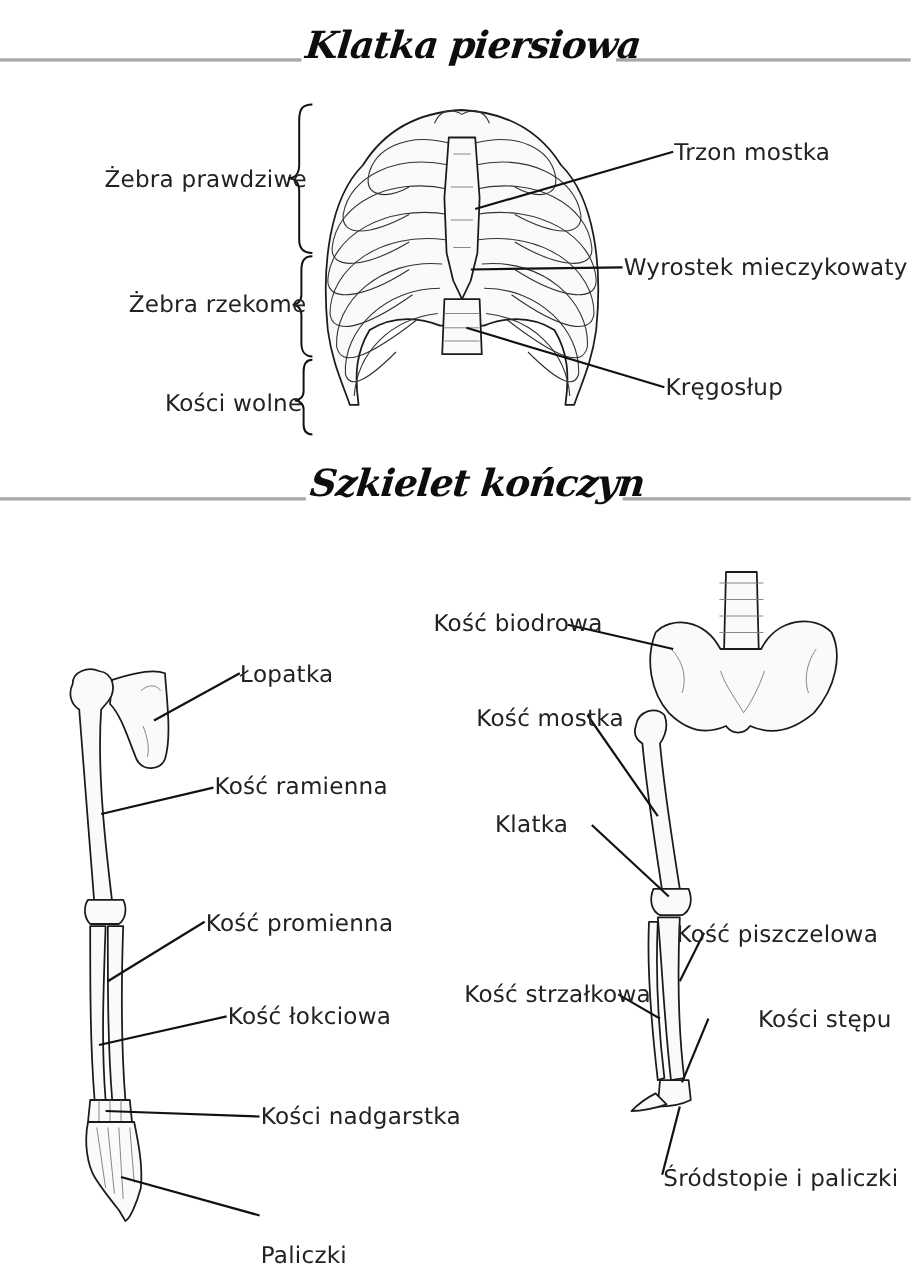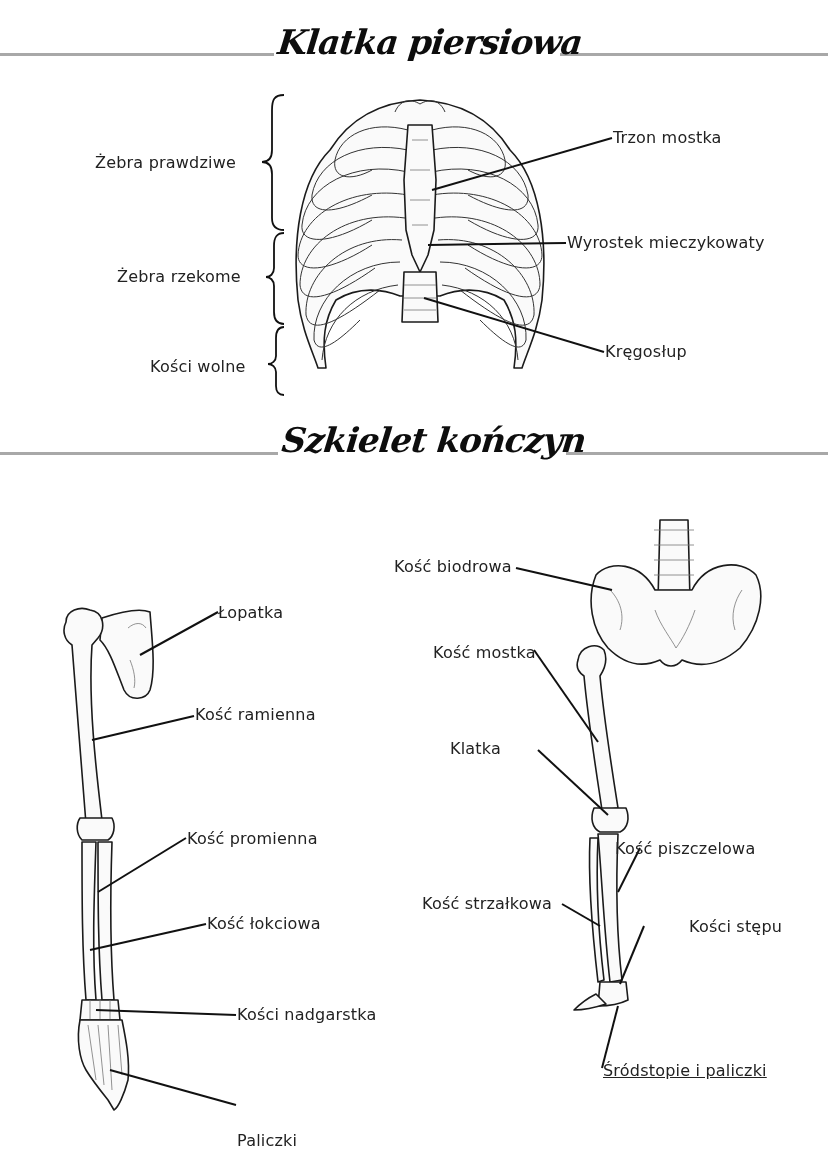--- a/index.html
+++ b/index.html
@@ -2,21 +2,21 @@
 <html><head>
 <meta charset="utf-8">
 <style>
   html, body { margin: 0; padding: 0; background: #ffffff; }
   body { width: 828px; height: 1164px; position: relative; overflow: hidden;
          font-family: "DejaVu Sans", sans-serif; color: #1a1a1a; }
   .rule { position: absolute; height: 3px; background: #a8a8a8; }
   .heading { position: absolute; font-family: "DejaVu Serif", serif; font-style: italic;
              font-weight: bold; font-size: 34px; letter-spacing: -1px; color: #0d0d0d;
              white-space: nowrap; transform: skewX(-6deg); }
-  .label { position: absolute; font-size: 16px; color: #222; white-space: nowrap;
+  .label { position: absolute; font-size: 21px; color: #222; white-space: nowrap;
            line-height: 18px; letter-spacing: 0.2px; }
   svg.art { position: absolute; left: 0; top: 0; }
   .bone { fill: #fafafa; stroke: #1b1b1b; stroke-width: 1.6; stroke-linejoin: round; }
   .thin { fill: none; stroke: #333; stroke-width: 1; }
   .shade { fill: none; stroke: #777; stroke-width: 0.8; }
   .lead { stroke: #111; stroke-width: 2; fill: none; }
   .brace { stroke: #111; stroke-width: 1.8; fill: none; }
 </style>
 </head>
 <body>
@@ -139,13 +139,13 @@
 <div class="label" style="left:207px; top:915px;">Kość łokciowa</div>
 <div class="label" style="left:237px; top:1006px;">Kości nadgarstka</div>
 <div class="label" style="left:237px; top:1096px;margin-top:36px;">Paliczki</div>
 
 <div class="label" style="left:394px; top:558px;">Kość biodrowa</div>
 <div class="label" style="left:433px; top:644px;">Kość mostka</div>
 <div class="label" style="left:450px; top:740px;">Klatka</div>
 <div class="label" style="left:615px; top:840px;">Kość piszczelowa</div>
 <div class="label" style="left:422px; top:895px;">Kość strzałkowa</div>
 <div class="label" style="left:645px; top:918px;margin-left:44px;">Kości stępu</div>
-<div class="label" style="left:603px; top:1062px;text-decoration:underline;">Śródstopie i paliczki</div>
+<div class="label" style="left:603px; top:1062px;">Śródstopie i paliczki</div>
 
 </body></html>

